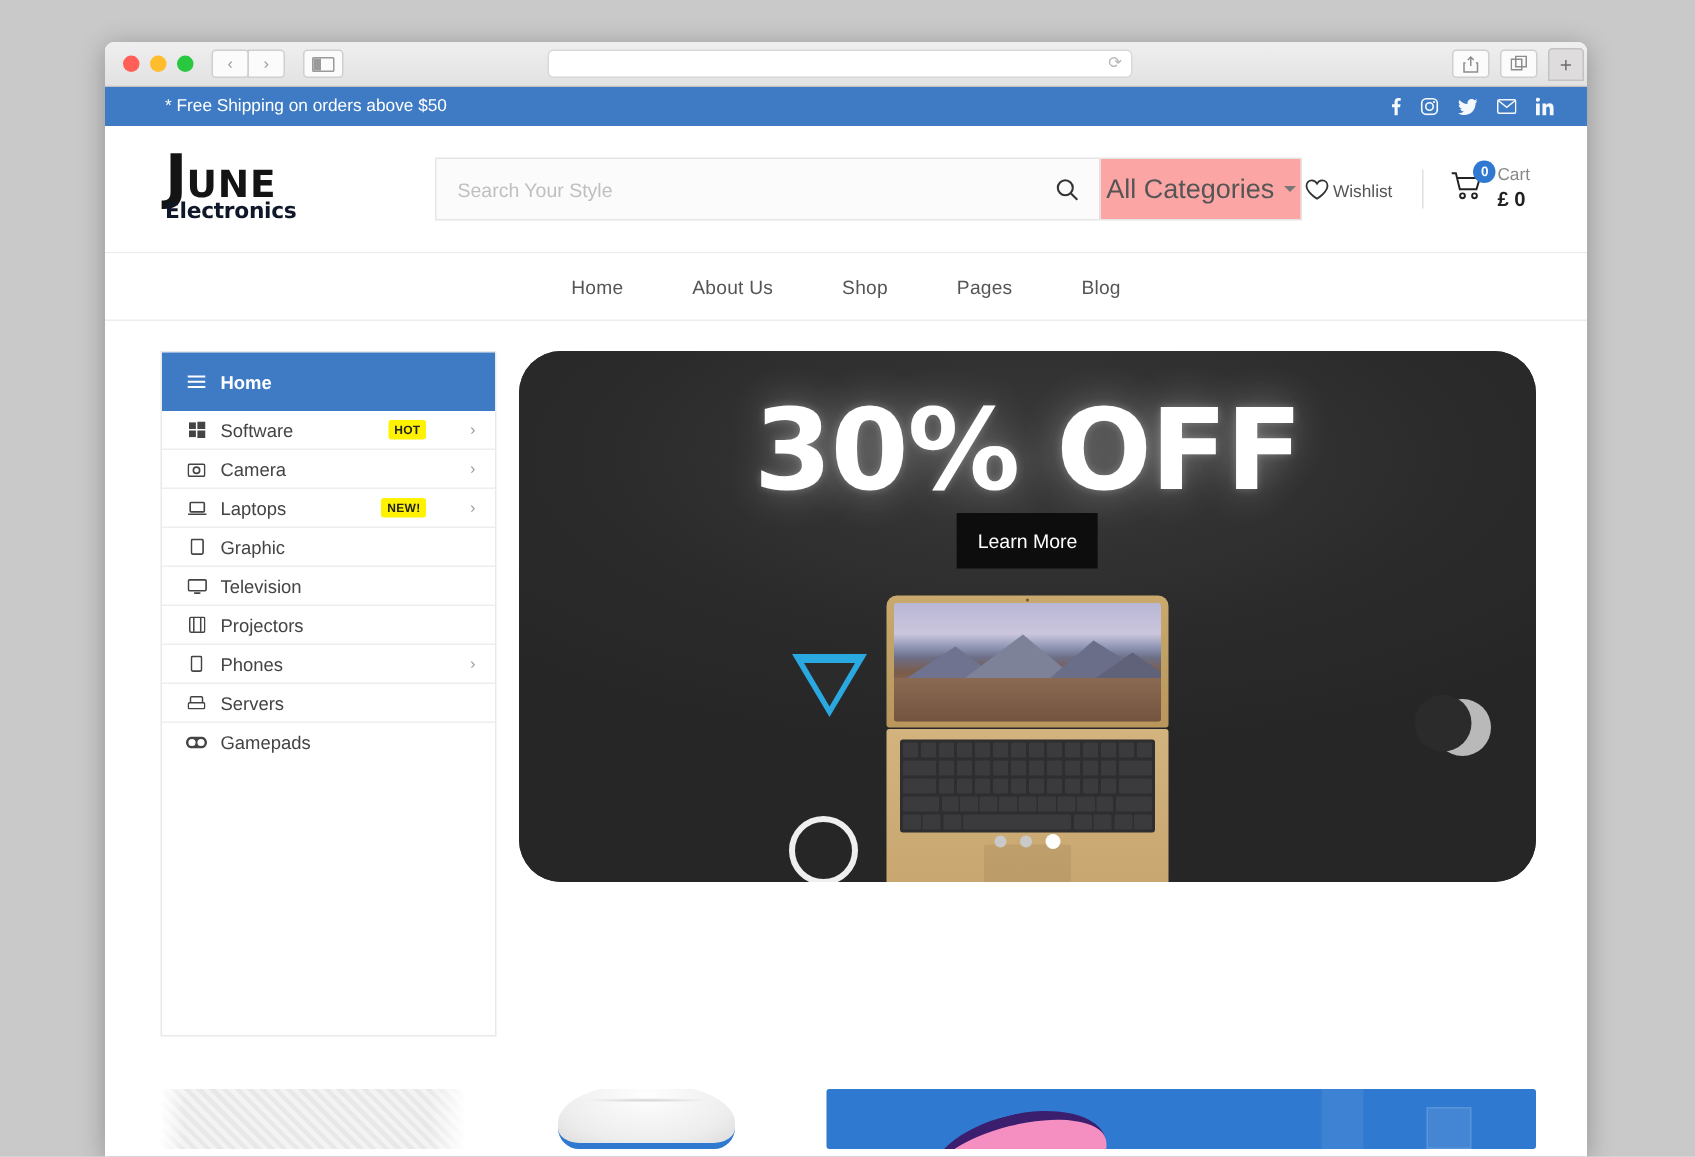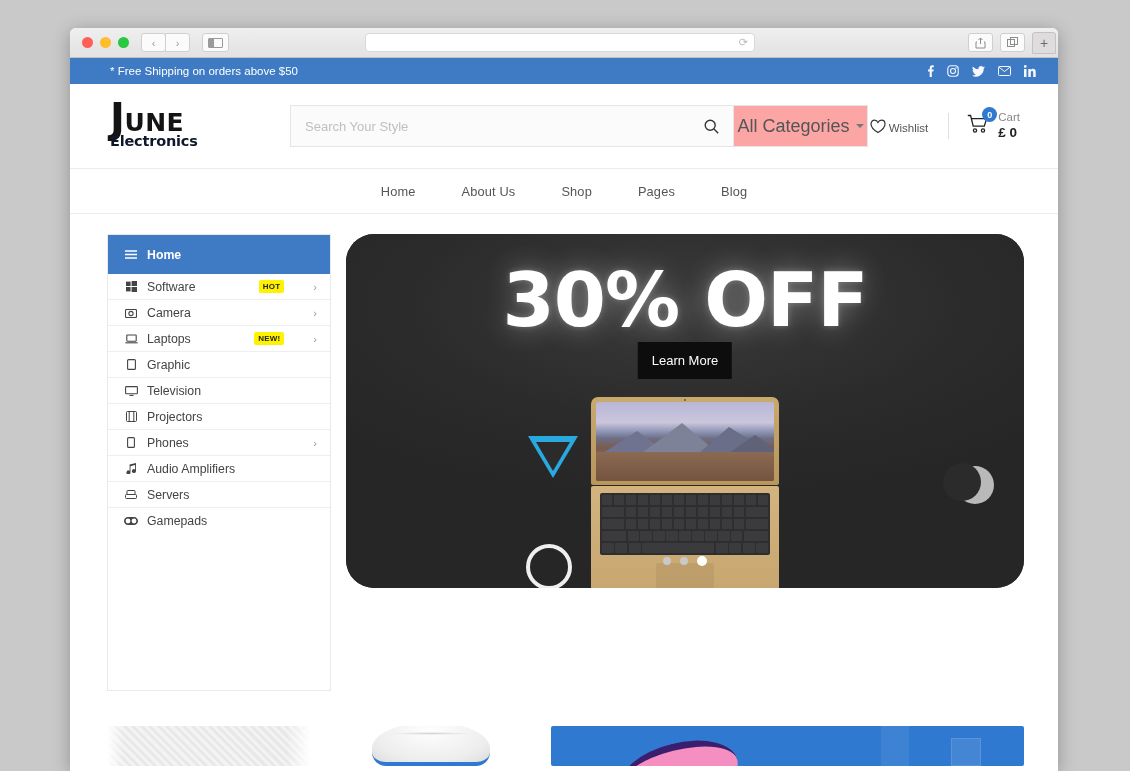--- a/index.html
+++ b/index.html
@@ -601,28 +601,20 @@
           <div class="cat-item">
             <span class="cat-ico">
               <svg width="8" height="11" viewBox="0 0 8 11" fill="none" stroke="#444" stroke-width="1.1">
                   <rect x="0.6" y="0.6" width="6.8" height="9.8" rx="1"></rect>
                 </svg>
             </span>
             <span class="cat-label">Phones</span>
             <span class="chev">›</span>
           </div>
 
-          <div class="cat-item">
-            <span class="cat-ico">
-              <svg width="11" height="11" viewBox="0 0 11 11" fill="#444">
-                  <path d="M10 0L3.6 1.6v6.2a2 2 0 10.9 1.7V3.3L9.1 2v4.4a2 2 0 10.9 1.7V0z"></path>
-                </svg>
-            </span>
-            <span class="cat-label">Audio Amplifiers</span>
-          </div>
 
           <div class="cat-item">
             <span class="cat-ico">
               <svg width="12" height="9" viewBox="0 0 12 9" fill="none" stroke="#444" stroke-width="1">
                   <rect x="0.5" y="4.5" width="11" height="4" rx="1"></rect>
                   <path d="M2 4.4V1.2a.7.7 0 01.7-.7h6.6a.7.7 0 01.7.7v3.2"></path>
                 </svg>
             </span>
             <span class="cat-label">Servers</span>
           </div>

